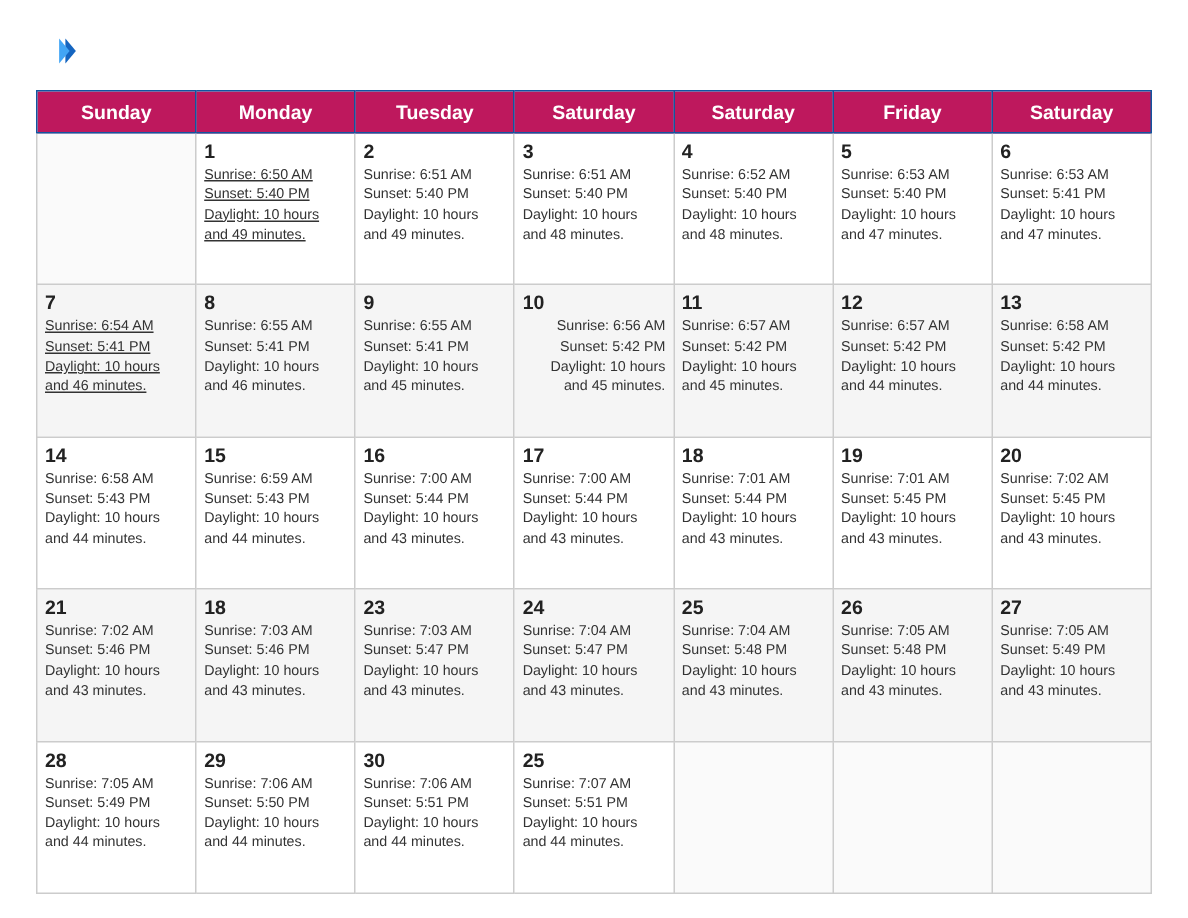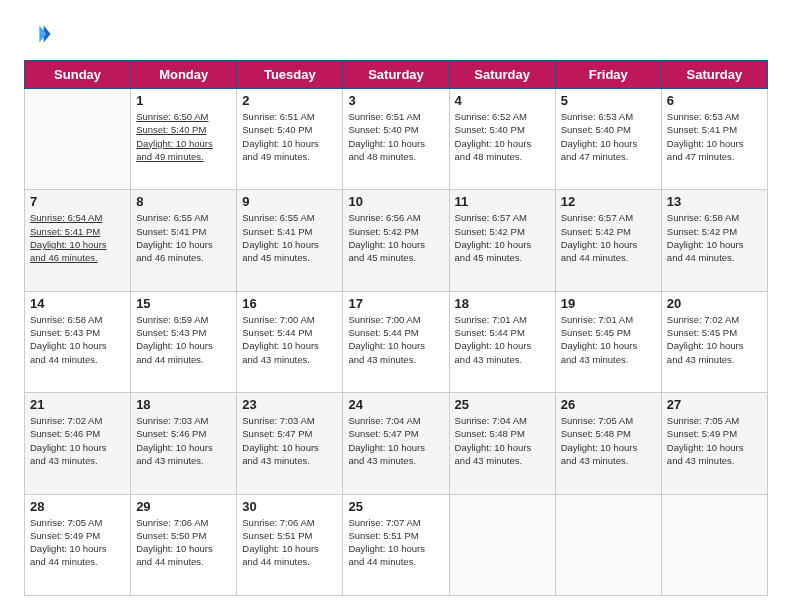--- a/index.html
+++ b/index.html
@@ -189,21 +189,21 @@
           </td>
           <td>
             <div class="day-num">9</div>
             <div class="day-info" style="white-space: pre-line;">Sunrise: 6:55 AM
 Sunset: 5:41 PM
 Daylight: 10 hours
 and 45 minutes.</div>
           </td>
           <td>
             <div class="day-num">10</div>
-            <div class="day-info" style="white-space: pre-line;">Sunrise: 6:56 AM
+            <div class="day-info" style="white-space: pre-line; text-align: right;">Sunrise: 6:56 AM
 Sunset: 5:42 PM
 Daylight: 10 hours
 and 45 minutes.</div>
           </td>
           <td>
             <div class="day-num">11</div>
             <div class="day-info" style="white-space: pre-line;">Sunrise: 6:57 AM
 Sunset: 5:42 PM
 Daylight: 10 hours
 and 45 minutes.</div>

